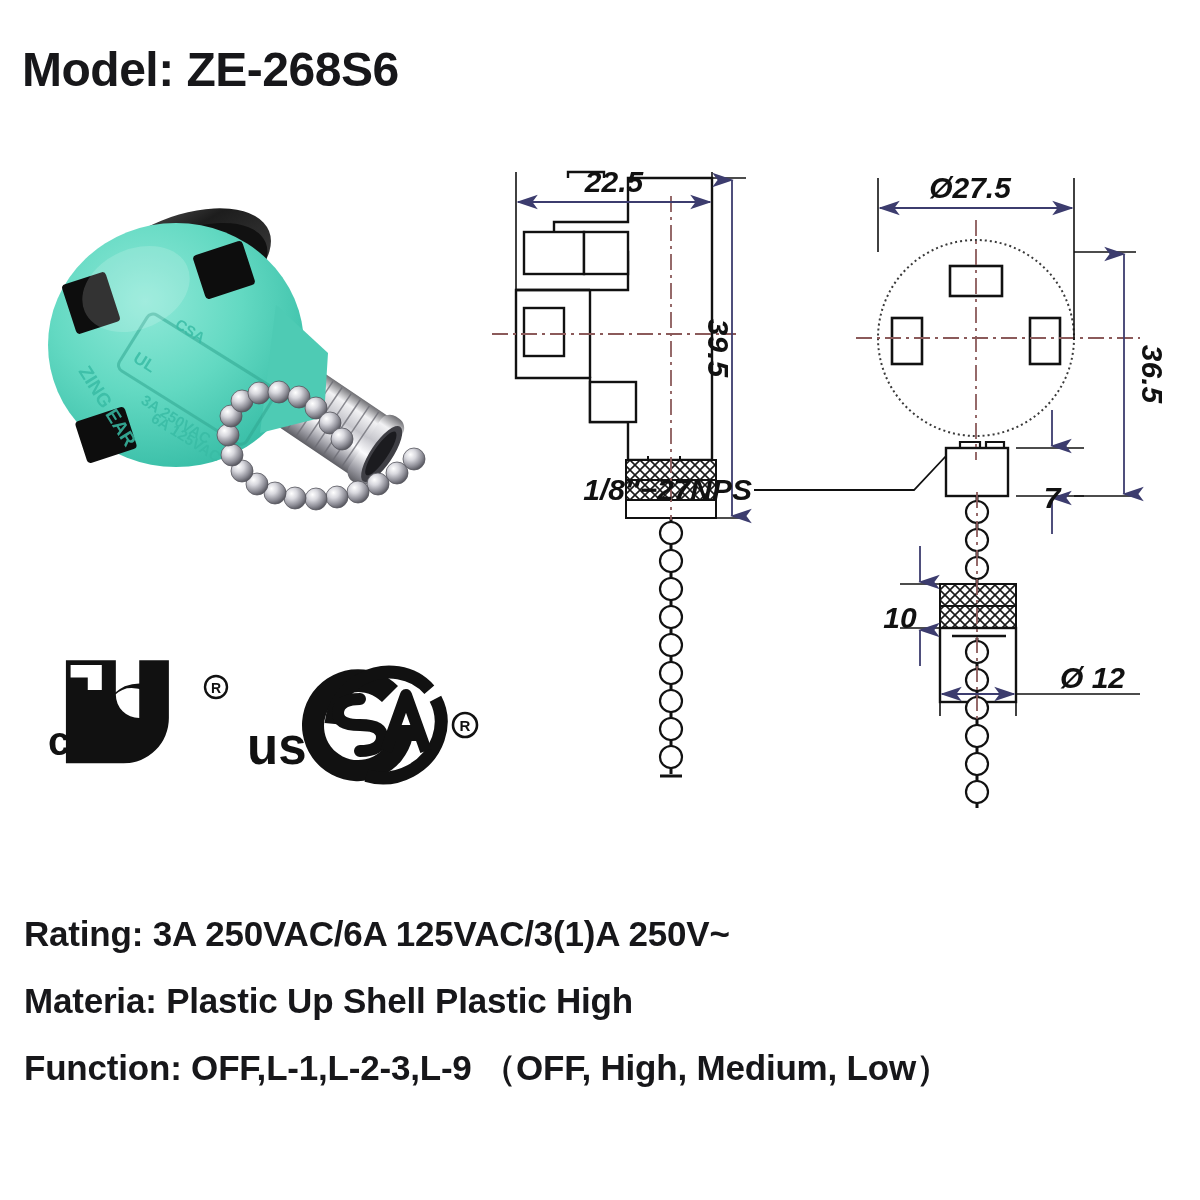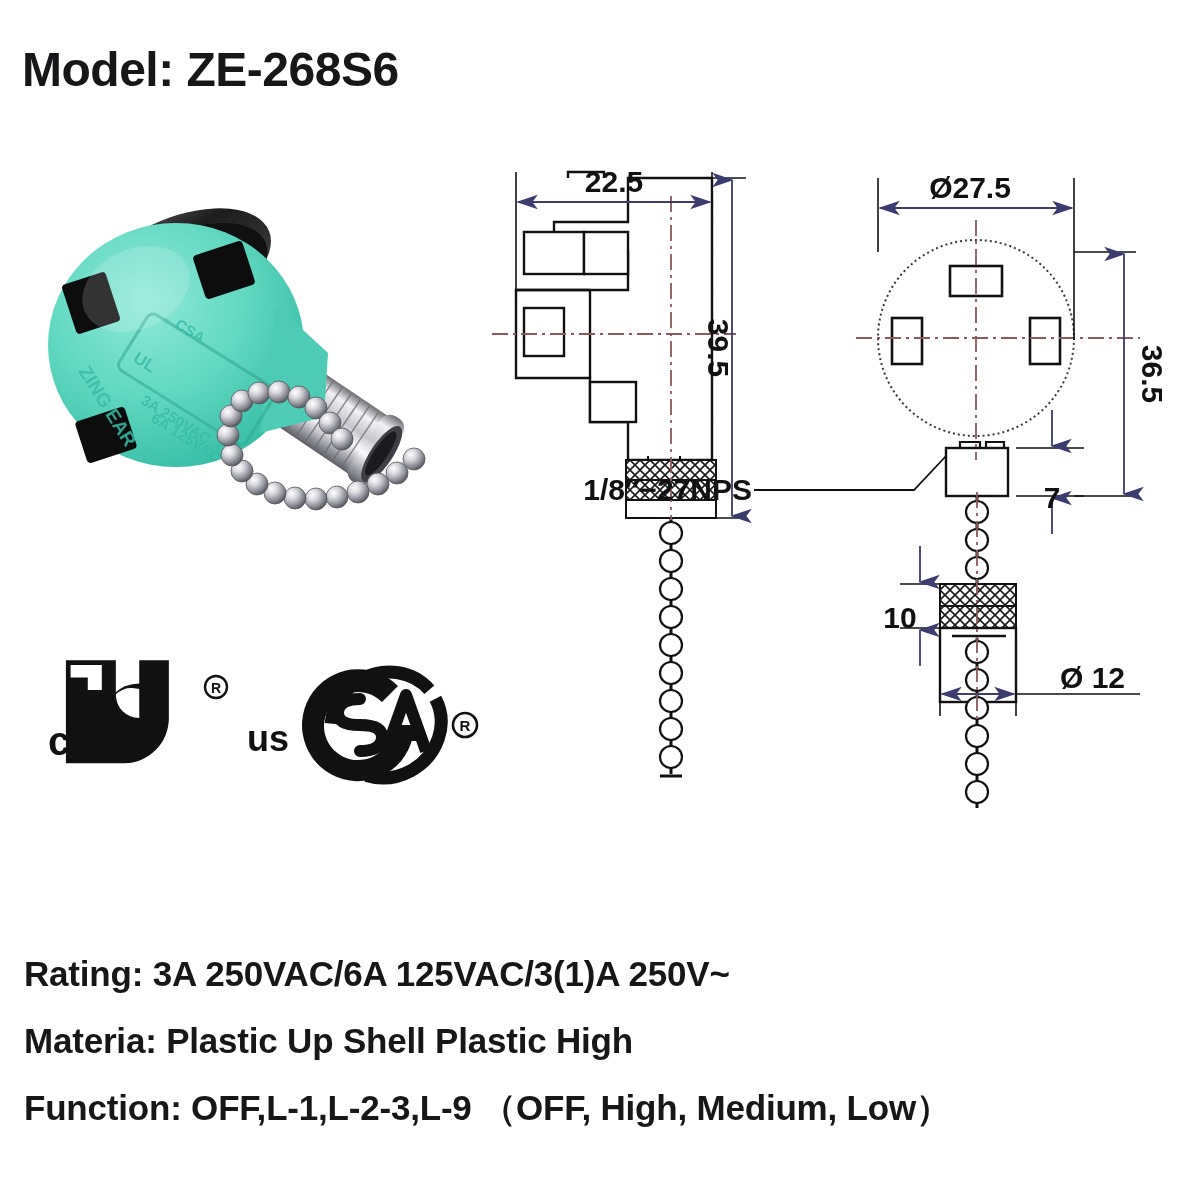--- a/index.html
+++ b/index.html
@@ -21,29 +21,29 @@
   
   #photo { position: absolute; left: 28px; top: 185px; width: 430px; height: 420px; }
 
   
   #certs { position: absolute; left: 22px; top: 655px; width: 480px; height: 140px; }
   .cert-c {
     position:absolute; left:26px; top:66px; font-size:40px; font-weight:700;
     color:#111; line-height:1;
   }
   .cert-us {
-    position:absolute; left:225px; top:66px; font-size:36px; font-weight:700;
+    position:absolute; left:225px; top:66px; font-size:51px; font-weight:700;
     color:#111; line-height:1;
   }
 
   
-  #drawings { position: absolute; left: 480px; top: 160px; width: 700px; height: 680px; }
-
-  
-  #specs { position: absolute; left: 24px; top: 956px; width: 1160px; }
+  #drawings { position: absolute; left: 480px; top: 160px; width: 700px; height: 680px; font-style: italic; }
+
+  
+  #specs { position: absolute; left: 24px; top: 916px; width: 1160px; }
   .spec-line {
     font-size: 35px; font-weight: 700; color: #17171a;
     line-height: 1.0; margin-bottom: 32px; white-space: nowrap;
     letter-spacing: -0.2px;
   }
   .spec-line:last-child { margin-bottom: 0; }
 </style>
 </head>
 <body>
 

